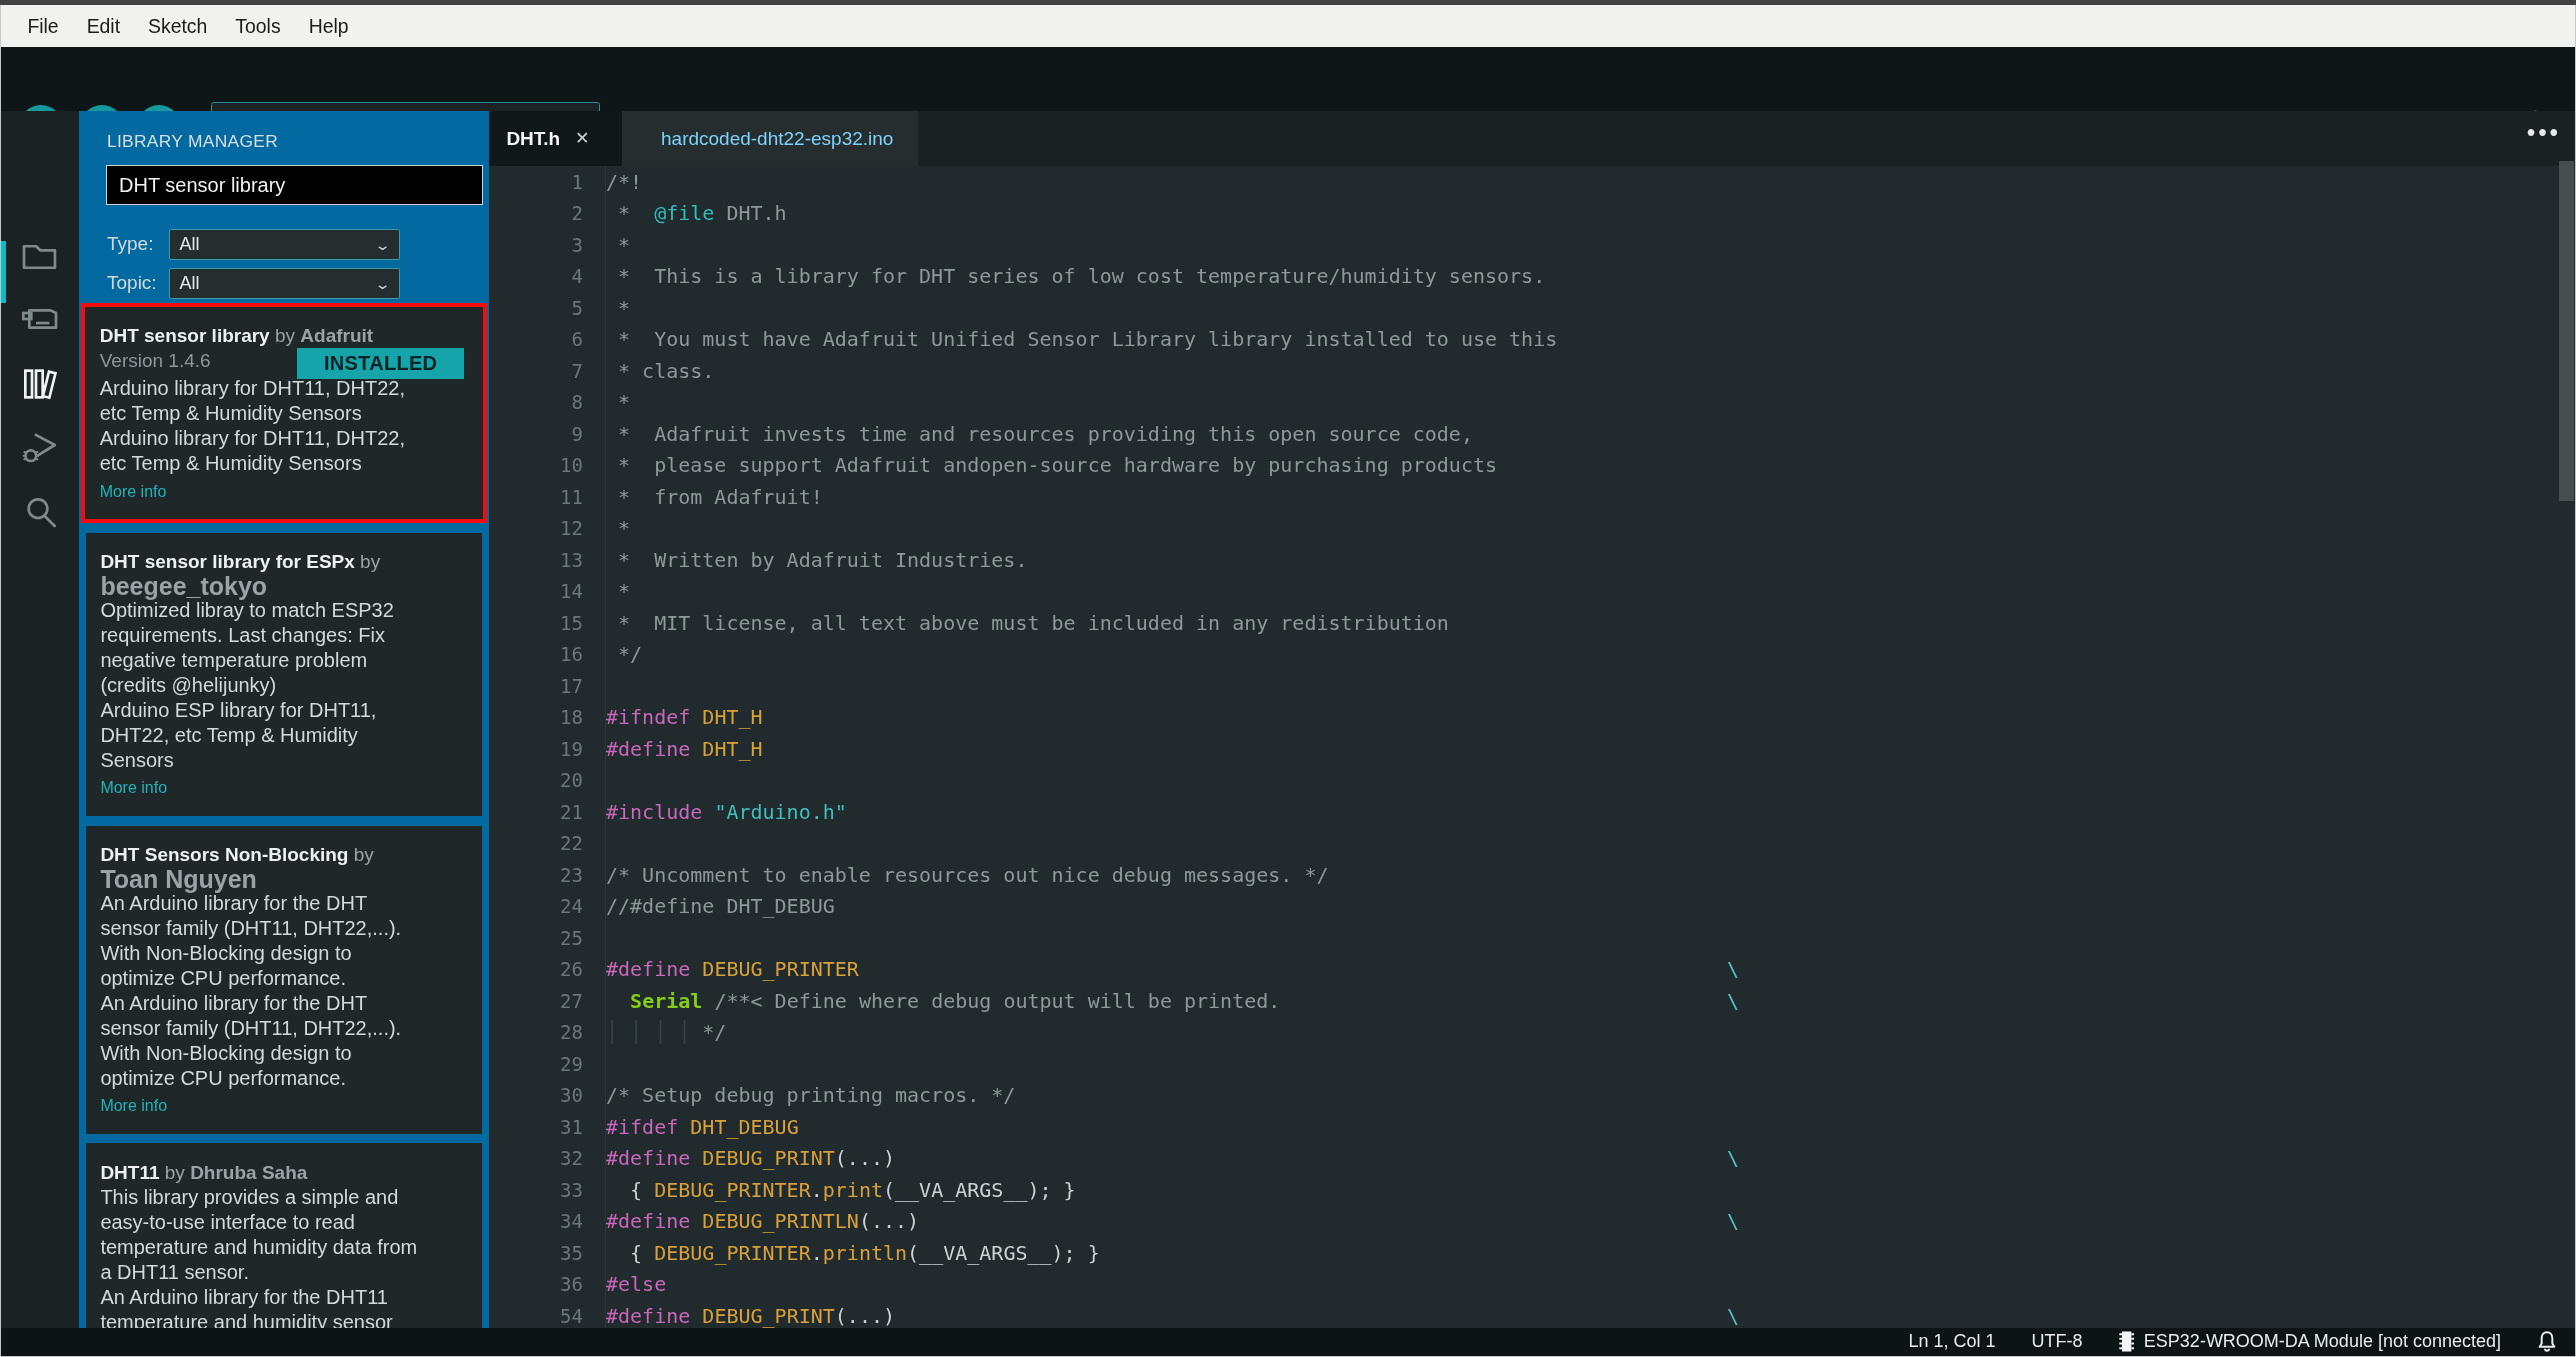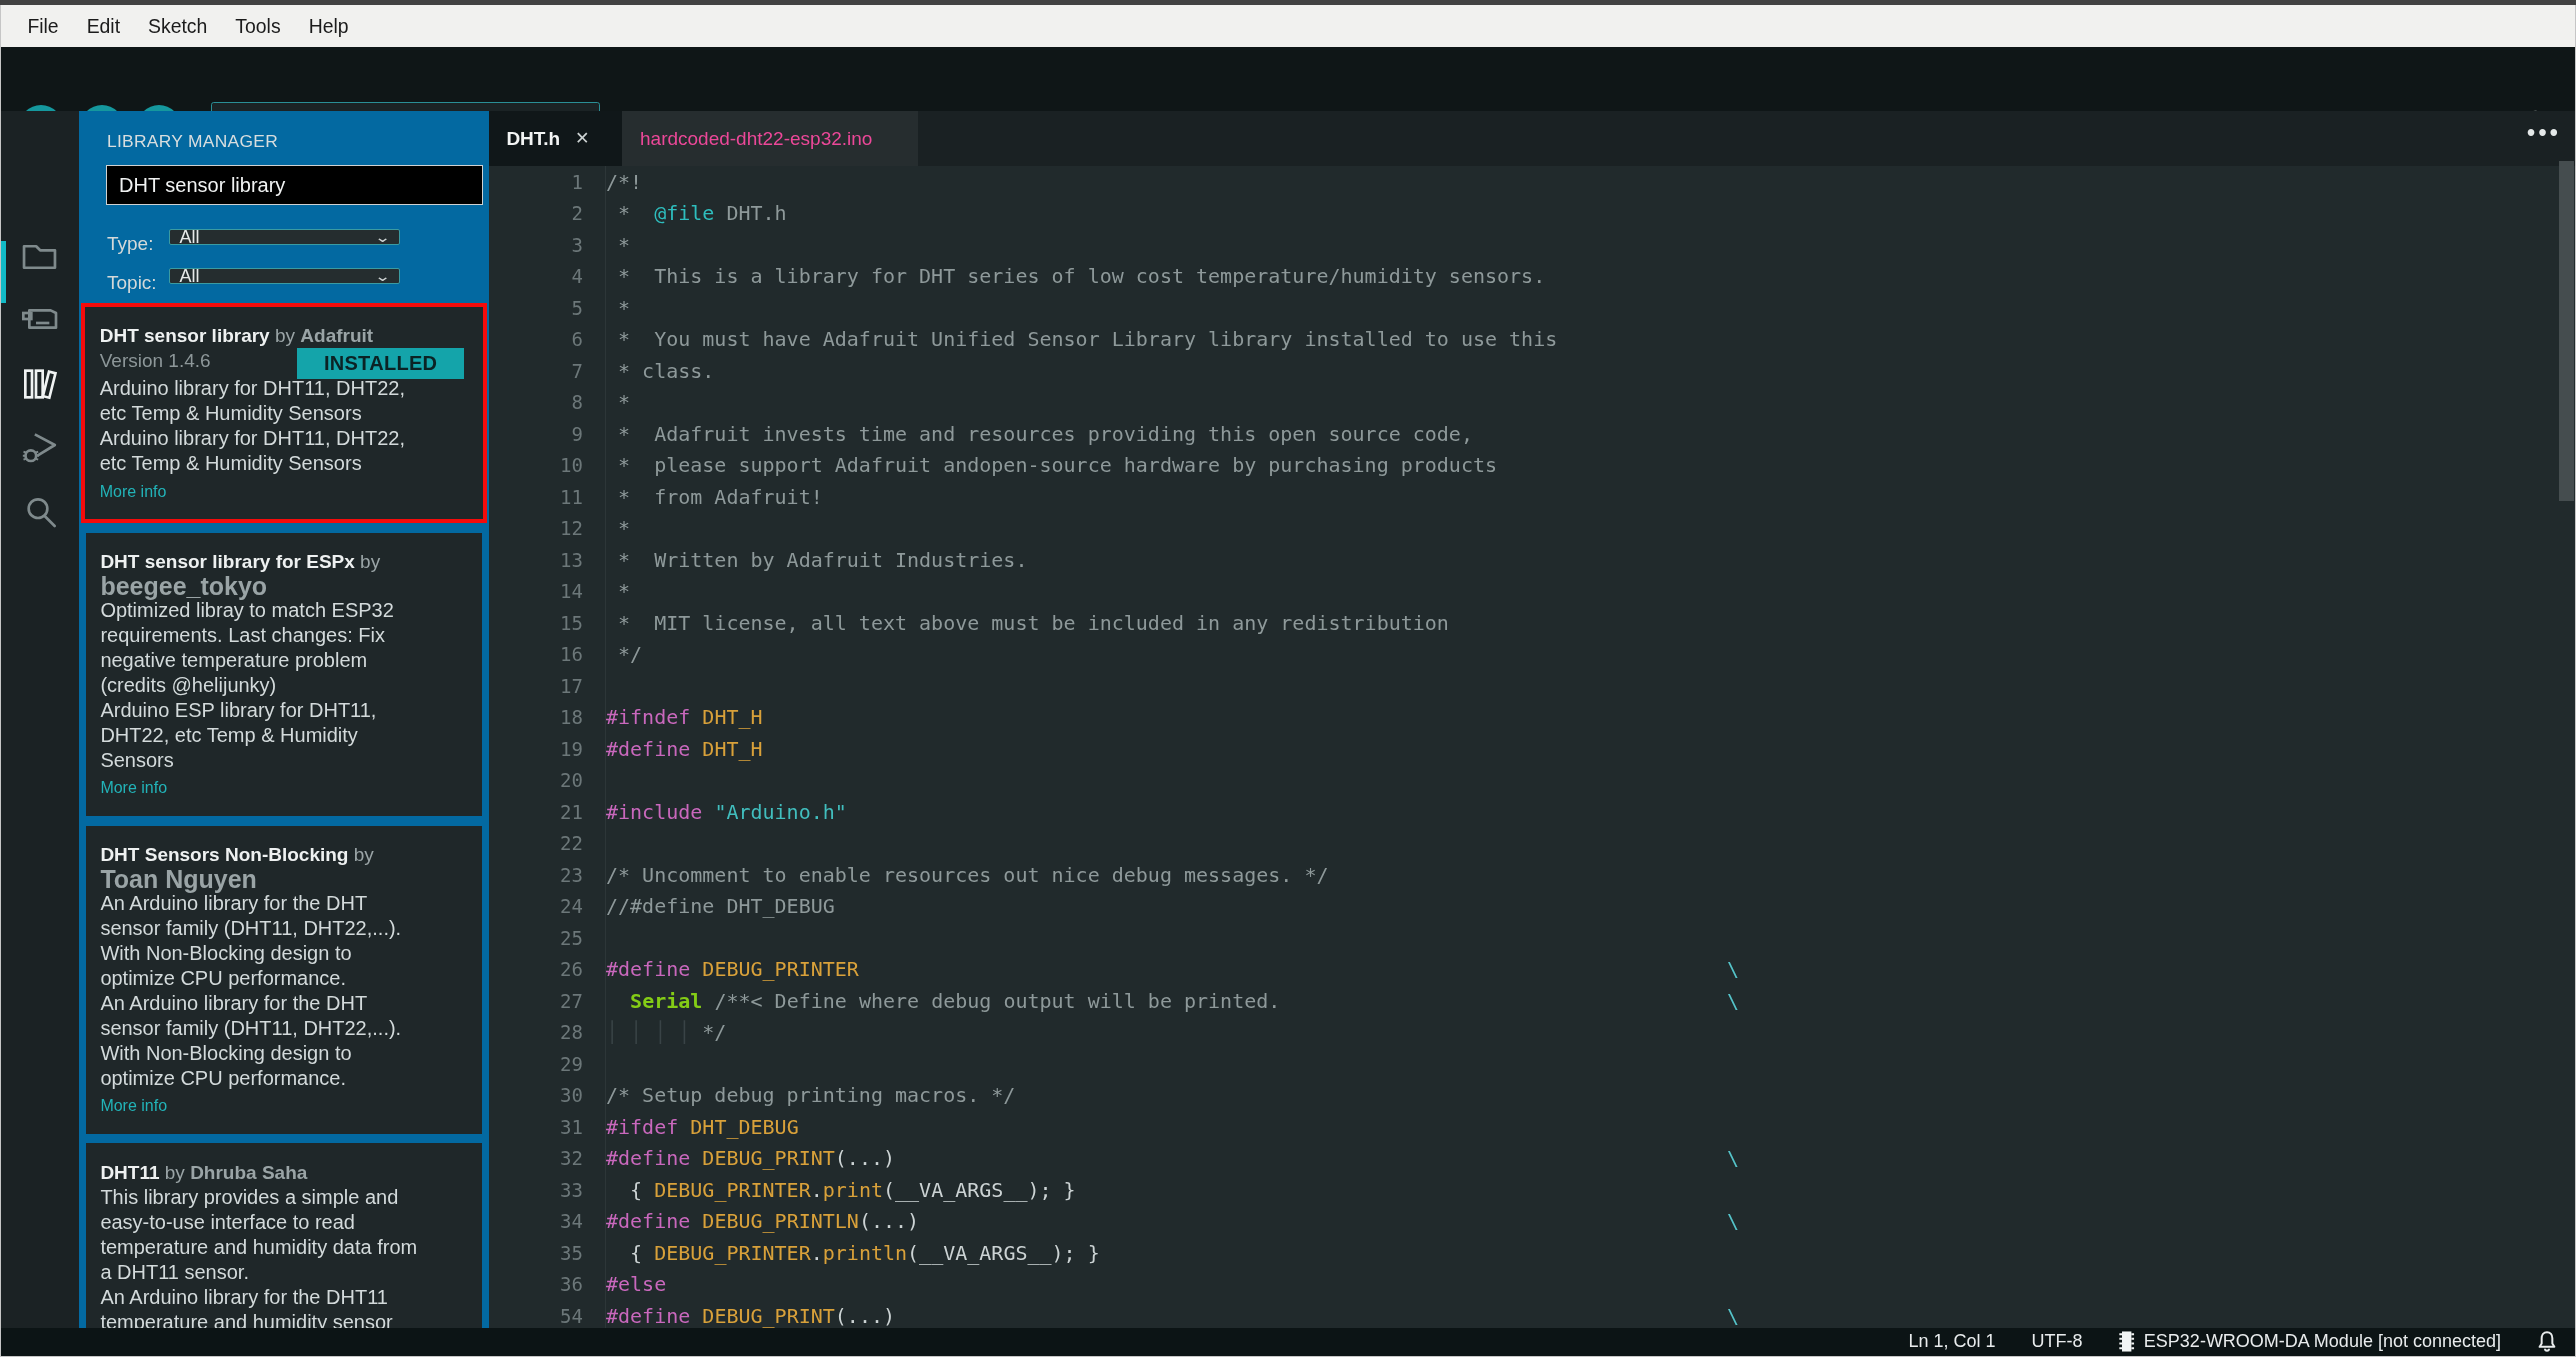--- a/index.html
+++ b/index.html
@@ -24,21 +24,21 @@
   .act-item{position:absolute;left:0;width:79px;height:63px;display:flex;align-items:center;justify-content:center;}
   #act-active-bar{position:absolute;left:1.3px;top:130px;width:4.7px;height:62px;background:#12bac6;}
   
   #libpanel{position:absolute;left:79px;top:111px;width:410px;height:1217px;background:#0369a1;overflow:hidden;}
   #lib-title{position:absolute;left:28px;top:20px;font-size:17.4px;letter-spacing:0.3px;color:#d9dedf;}
   #lib-search{position:absolute;left:27px;top:54px;width:377px;height:40px;background:#000;
         border:1.3px solid #cfd2d2;box-sizing:border-box;color:#f0f2f2;font-size:20px;
         font-family:"Liberation Sans",sans-serif;padding:0 12px;outline:none;}
   .filter-row{position:absolute;left:28px;width:375px;height:31px;}
   .filter-label{position:absolute;left:0;top:4px;font-size:19px;color:#d4d9d9;}
-  .filter-select{position:absolute;left:62px;top:0;width:231px;height:16px;background:#252d2f;
+  .filter-select{position:absolute;left:62px;top:0;width:231px;height:31px;background:#252d2f;
         border:1.3px solid #3a9ba2;border-radius:2px;box-sizing:border-box;display:flex;align-items:center;}
   .filter-value{font-size:18px;color:#e6e9e9;padding-left:9.4px;flex:1;}
   .filter-caret{color:#cfd4d4;font-size:20px;padding-right:8px;transform:scaleY(.7);}
   #cards{position:absolute;left:0;top:192px;width:410px;}
   .card{margin:0 6.7px 9.4px 6.7px;background:#1f2729;padding:17.4px 17.4px 14.7px 14.7px;}
   .card.hl{border:4.7px solid #f40b0b;margin:0 2px 9.4px 2px;}
   .card-title{font-size:19px;line-height:24px;color:#eef1f1;font-weight:bold;}
   .card-title .by{font-weight:normal;color:#9aa4a6;}
   .card-title .author{font-weight:bold;color:#9aa4a6;}
   .card-author2{font-size:25px;line-height:24px;font-weight:bold;color:#9aa4a6;}
@@ -48,21 +48,21 @@
         font-weight:bold;padding:4px 27px;letter-spacing:0.3px;}
   .card-desc{font-size:20px;line-height:25px;color:#d3dadb;}
   .card-more{font-size:16px;line-height:27px;color:#22b3b8;margin-top:1.3px;}
   
   #tabbar{position:absolute;left:489px;top:111px;width:2087px;height:55px;background:#1a2123;}
   .tab{position:absolute;top:0;height:55px;display:flex;align-items:center;}
   #tab0{left:0;width:133px;background:#101719;}
   #tab0 .tab-label{font-size:19px;font-weight:bold;color:#f2f4f4;padding-left:17.4px;}
   #tab0 .tab-close{font-size:17.4px;color:#cdd3d3;padding-left:14.7px;}
   #tab1{left:133px;width:296px;background:#262d2f;}
-  #tab1 .tab-label{font-size:19px;color:#ec4899;padding-left:18px;}
+  #tab1 .tab-label{font-size:19px;color:#7dd3fc;padding-left:39px;}
   #editor-overflow{position:absolute;right:14.7px;top:9.4px;color:#e4e8e8;font-size:23px;letter-spacing:3.4px;font-weight:bold;}
   #editor{position:absolute;left:489px;top:166px;width:2087px;height:1162px;background:#212a2c;overflow:hidden;}
   #gutter-divider{position:absolute;left:605px;top:166px;width:1.3px;height:1162px;background:#2d3638;z-index:2;}
   .line{display:flex;height:31.5px;align-items:center;}
   .gut{width:94px;text-align:right;padding-right:23px;flex:none;
        font-family:"DejaVu Sans Mono",monospace;font-size:19px;color:#6c7779;}
   .code{position:relative;flex:1;font-family:"DejaVu Sans Mono",monospace;font-size:20px;
         white-space:pre;color:#ccd3d4;}
   .code .cm{color:#8e999a;} .code .dir{color:#c968bd;} .code .mac{color:#d9a13a;}
   .code .doc{color:#2ebebe;} .code .str{color:#41bebe;} .code .cls{color:#84cc16;font-weight:bold;}

